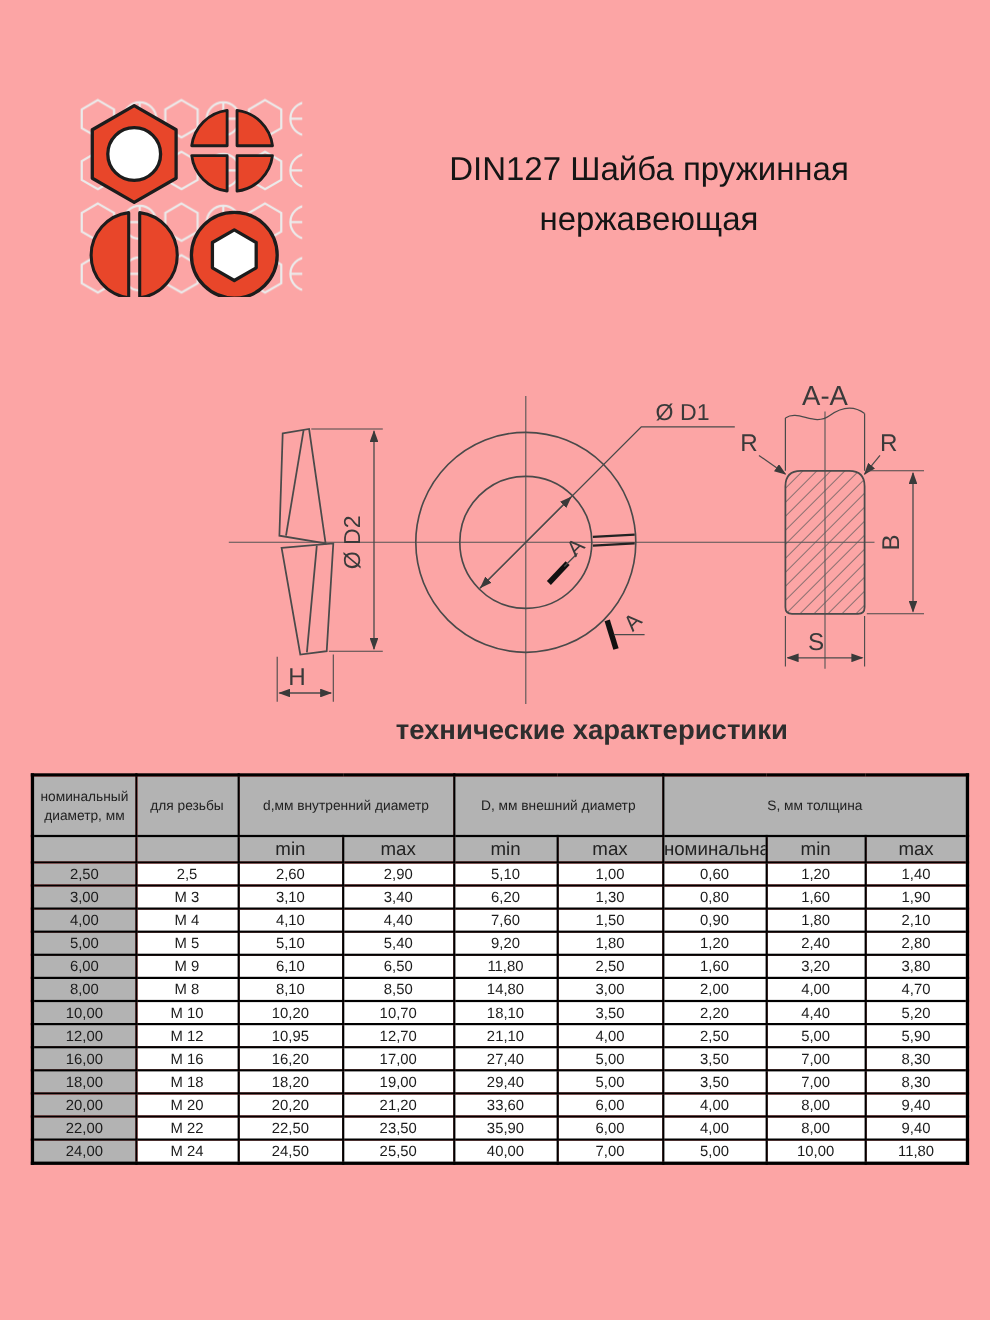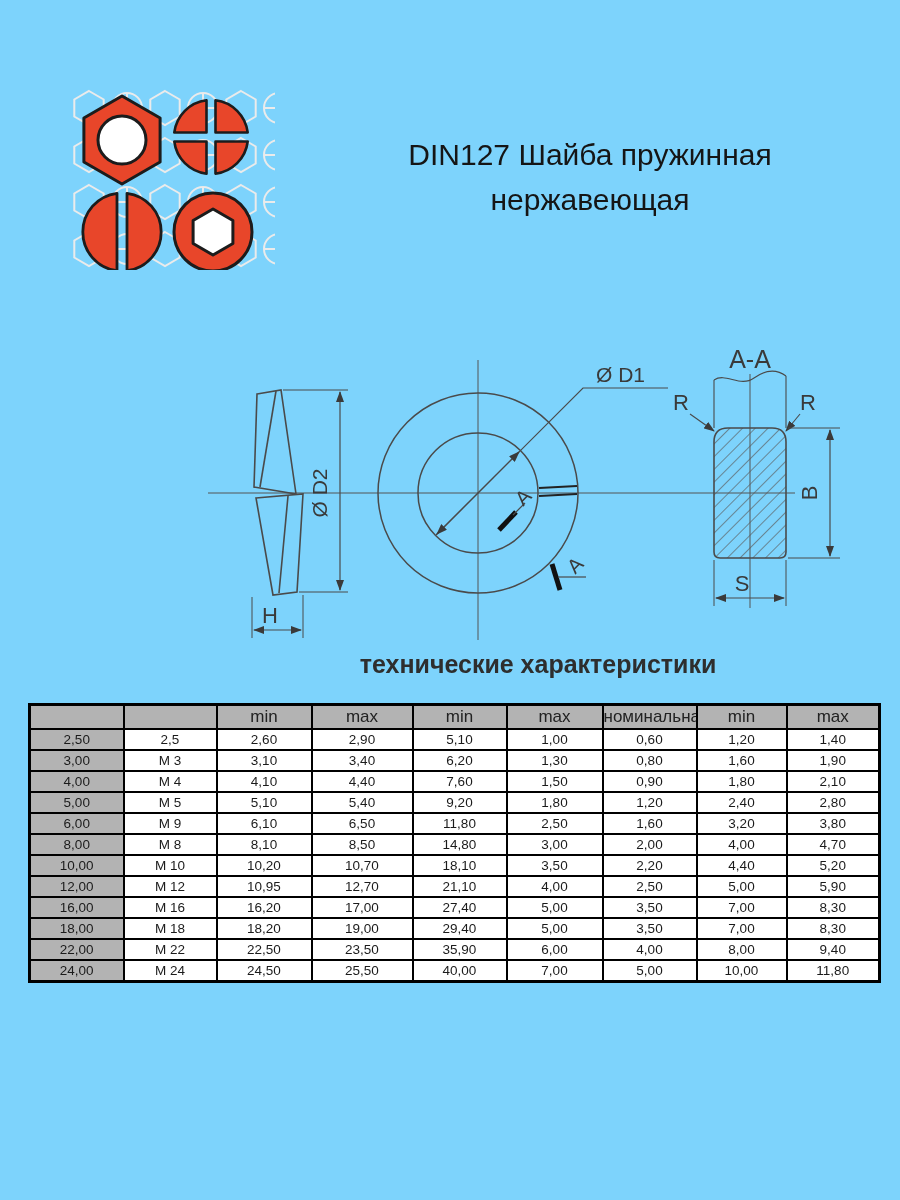--- a/index.html
+++ b/index.html
@@ -1,16 +1,16 @@
 <!DOCTYPE html>
 <html><head>
 <meta charset="utf-8">
 <style>
   html,body{margin:0;padding:0;background:#fff;}
-  .page{position:relative;width:900px;height:1200px;background:#7dd3fc;overflow:hidden;
+  .page{position:relative;width:900px;height:1200px;background:#fca5a5;overflow:hidden;
         font-family:"Liberation Sans",sans-serif;color:#1b1b1b;}
   .logo{position:absolute;left:70px;top:85px;width:205px;height:185px;}
   .title{position:absolute;left:320px;top:132px;width:540px;text-align:center;
          font-size:30px;line-height:45px;color:#151515;font-weight:400;}
   .drawing{position:absolute;left:0;top:330px;width:900px;height:335px;}
   .spec-heading{position:absolute;left:225px;top:650px;width:626px;text-align:center;
                 font-size:25px;font-weight:bold;color:#2e2e2e;}
   .spec-table{position:absolute;left:28px;top:703px;width:850px;border-collapse:collapse;
               table-layout:fixed;border:3px solid #000;}
   .spec-table th,.spec-table td{border:2px solid #000;text-align:center;padding:0;
@@ -151,20 +151,27 @@
         <col style="width:93px">
         <col style="width:95px">
       <col style="width:101px">
         <col style="width:94px">
         <col style="width:96px">
       <col style="width:94px">
         <col style="width:90px">
         <col style="width:93px">
     </colgroup>
     <thead>
+      <tr class="group">
+        <th>номинальный диаметр, мм</th>
+        <th>для резьбы</th>
+        <th colspan="2">d,мм внутренний диаметр</th>
+        <th colspan="2">D, мм внешний диаметр</th>
+        <th colspan="3">S, мм толщина</th>
+      </tr>
       <tr class="sub">
         <th></th>
         <th></th>
         <th>min</th>
         <th>max</th>
         <th>min</th>
         <th>max</th>
         <th>номинальная</th>
         <th>min</th>
         <th>max</th>
@@ -275,20 +282,31 @@
           <td>M 18</td>
           <td>18,20</td>
           <td>19,00</td>
           <td>29,40</td>
           <td>5,00</td>
           <td>3,50</td>
           <td>7,00</td>
           <td>8,30</td>
         </tr>
         <tr>
+          <td class="col-first">20,00</td>
+          <td>M 20</td>
+          <td>20,20</td>
+          <td>21,20</td>
+          <td>33,60</td>
+          <td>6,00</td>
+          <td>4,00</td>
+          <td>8,00</td>
+          <td>9,40</td>
+        </tr>
+        <tr>
           <td class="col-first">22,00</td>
           <td>M 22</td>
           <td>22,50</td>
           <td>23,50</td>
           <td>35,90</td>
           <td>6,00</td>
           <td>4,00</td>
           <td>8,00</td>
           <td>9,40</td>
         </tr>

